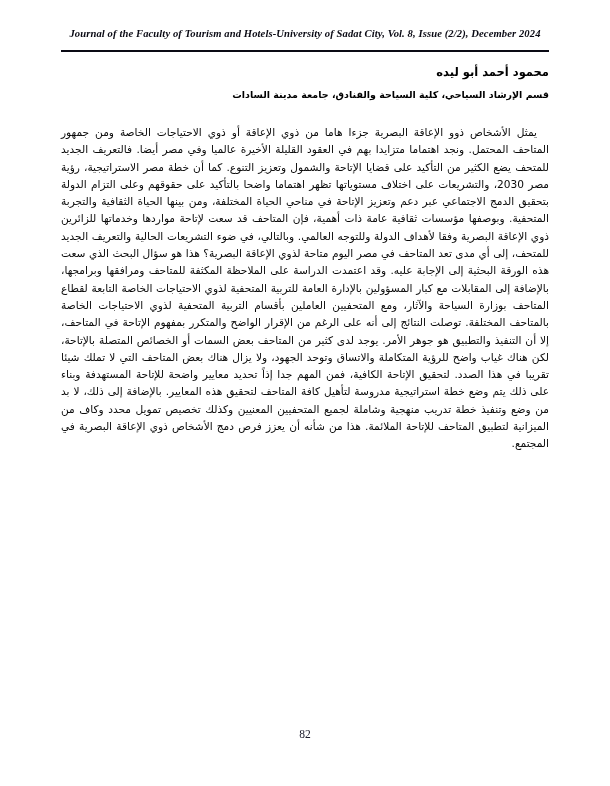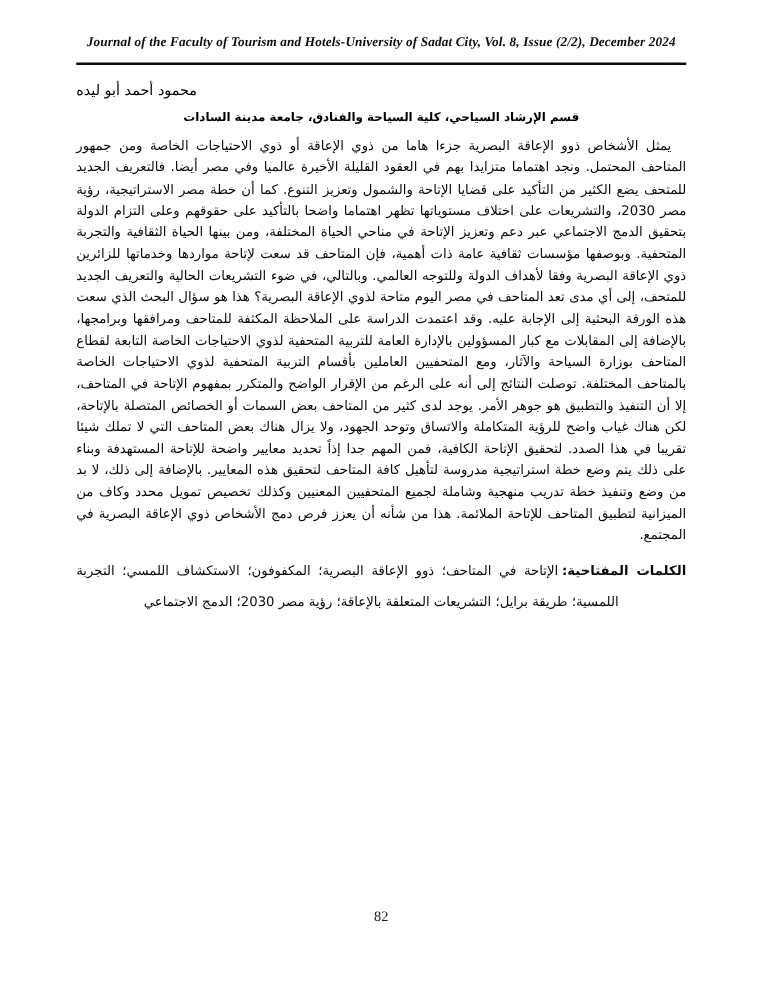--- a/index.html
+++ b/index.html
@@ -41,40 +41,39 @@
     margin-top: 20px;
     direction: rtl;
     text-align: center;
     font-weight: bold;
     font-size: 13.5px;
     line-height: 18px;
   }
   .article-author {
     margin-top: 13px;
     direction: rtl;
-    text-align: left;
-    font-weight: normal;
+    text-align: right;
+    font-weight: bold;
     font-size: 11.5px;
   }
   .article-affiliation {
     margin-top: 10px;
     direction: rtl;
-    text-align: center;
     font-weight: bold;
     font-size: 9.5px;
   }
   .abstract-heading {
     margin-top: 25px;
     direction: rtl;
     text-align: right;
     font-weight: bold;
     font-size: 12.5px;
   }
   .abstract-body {
-    margin-top: 9px;
+    margin-top: 24px;
     direction: rtl;
     text-align: justify;
     text-indent: 12px;
     font-size: 10.6px;
     line-height: 17.3px;
     color: #0a0a0a;
   }
   .keywords {
     margin-top: 7px;
     direction: rtl;
@@ -110,20 +109,17 @@
     </div>
 
 
     <div class="article-author">محمود أحمد أبو ليده</div>
 
     <div class="article-affiliation">قسم الإرشاد السياحي، كلية السياحة والفنادق، جامعة مدينة السادات</div>
 
 
     <p class="abstract-body">يمثل الأشخاص ذوو الإعاقة البصرية جزءا هاما من ذوي الإعاقة أو ذوي الاحتياجات الخاصة ومن جمهور المتاحف المحتمل. ونجد اهتماما متزايدا بهم في العقود القليلة الأخيرة عالميا وفي مصر أيضا. فالتعريف الجديد للمتحف يضع الكثير من التأكيد على قضايا الإتاحة والشمول وتعزيز التنوع. كما أن خطة مصر الاستراتيجية، رؤية مصر 2030، والتشريعات على اختلاف مستوياتها تظهر اهتماما واضحا بالتأكيد على حقوقهم وعلى التزام الدولة بتحقيق الدمج الاجتماعي عبر دعم وتعزيز الإتاحة في مناحي الحياة المختلفة، ومن بينها الحياة الثقافية والتجربة المتحفية. وبوصفها مؤسسات ثقافية عامة ذات أهمية، فإن المتاحف قد سعت لإتاحة مواردها وخدماتها للزائرين ذوي الإعاقة البصرية وفقا لأهداف الدولة وللتوجه العالمي. وبالتالي، في ضوء التشريعات الحالية والتعريف الجديد للمتحف، إلى أي مدى تعد المتاحف في مصر اليوم متاحة لذوي الإعاقة البصرية؟ هذا هو سؤال البحث الذي سعت هذه الورقة البحثية إلى الإجابة عليه. وقد اعتمدت الدراسة على الملاحظة المكثفة للمتاحف ومرافقها وبرامجها، بالإضافة إلى المقابلات مع كبار المسؤولين بالإدارة العامة للتربية المتحفية لذوي الاحتياجات الخاصة التابعة لقطاع المتاحف بوزارة السياحة والآثار، ومع المتحفيين العاملين بأقسام التربية المتحفية لذوي الاحتياجات الخاصة بالمتاحف المختلفة. توصلت النتائج إلى أنه على الرغم من الإقرار الواضح والمتكرر بمفهوم الإتاحة في المتاحف، إلا أن التنفيذ والتطبيق هو جوهر الأمر. يوجد لدى كثير من المتاحف بعض السمات أو الخصائص المتصلة بالإتاحة، لكن هناك غياب واضح للرؤية المتكاملة والاتساق وتوحد الجهود، ولا يزال هناك بعض المتاحف التي لا تملك شيئا تقريبا في هذا الصدد. لتحقيق الإتاحة الكافية، فمن المهم جدا إذاً تحديد معايير واضحة للإتاحة المستهدفة وبناء على ذلك يتم وضع خطة استراتيجية مدروسة لتأهيل كافة المتاحف لتحقيق هذه المعايير. بالإضافة إلى ذلك، لا بد من وضع وتنفيذ خطة تدريب منهجية وشاملة لجميع المتحفيين المعنيين وكذلك تخصيص تمويل محدد وكاف من الميزانية لتطبيق المتاحف للإتاحة الملائمة. هذا من شأنه أن يعزز فرص دمج الأشخاص ذوي الإعاقة البصرية في المجتمع.</p>
 
-    <p class="keywords">
-      <span class="kw-label">الكلمات المفتاحية:</span><span>الإتاحة في المتاحف؛ ذوو الإعاقة البصرية؛ المكفوفون؛ الاستكشاف اللمسي؛ التجربة اللمسية؛ طريقة برايل؛ التشريعات المتعلقة بالإعاقة؛ رؤية مصر 2030؛ الدمج الاجتماعي</span>
-    </p>
 
   </div>
 
   <div class="page-number">82</div>
 </div>
 
 </body></html>

